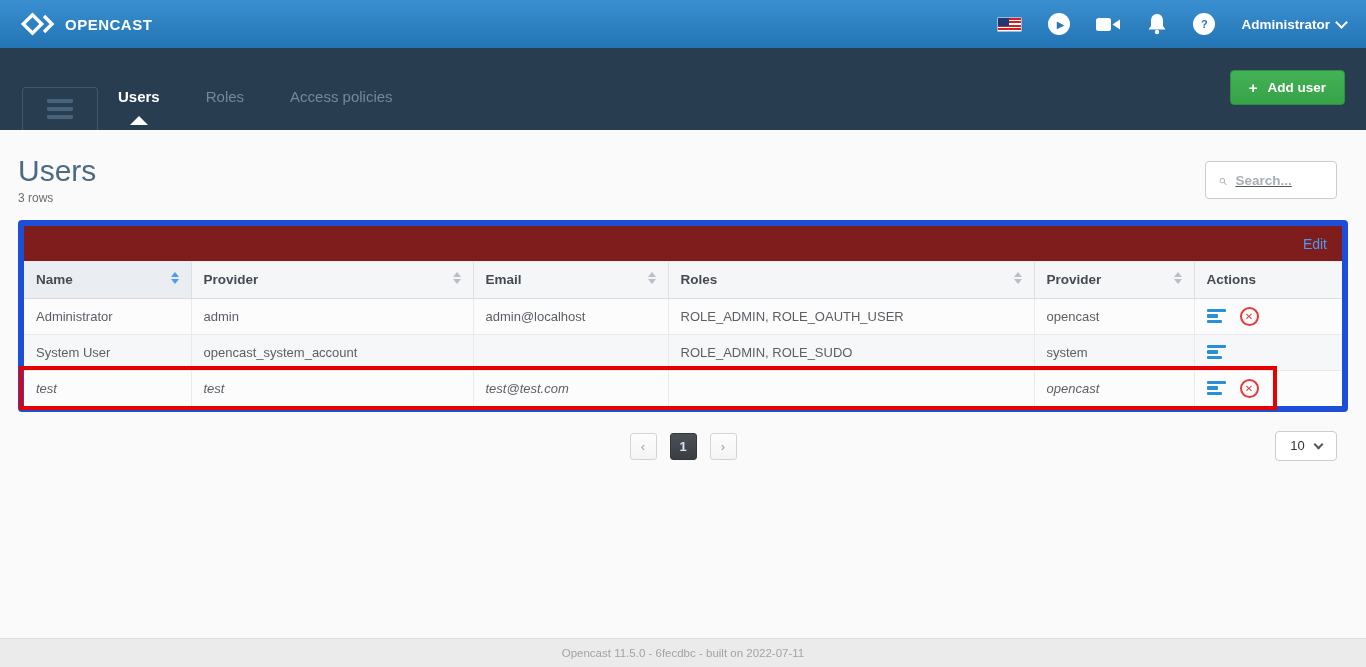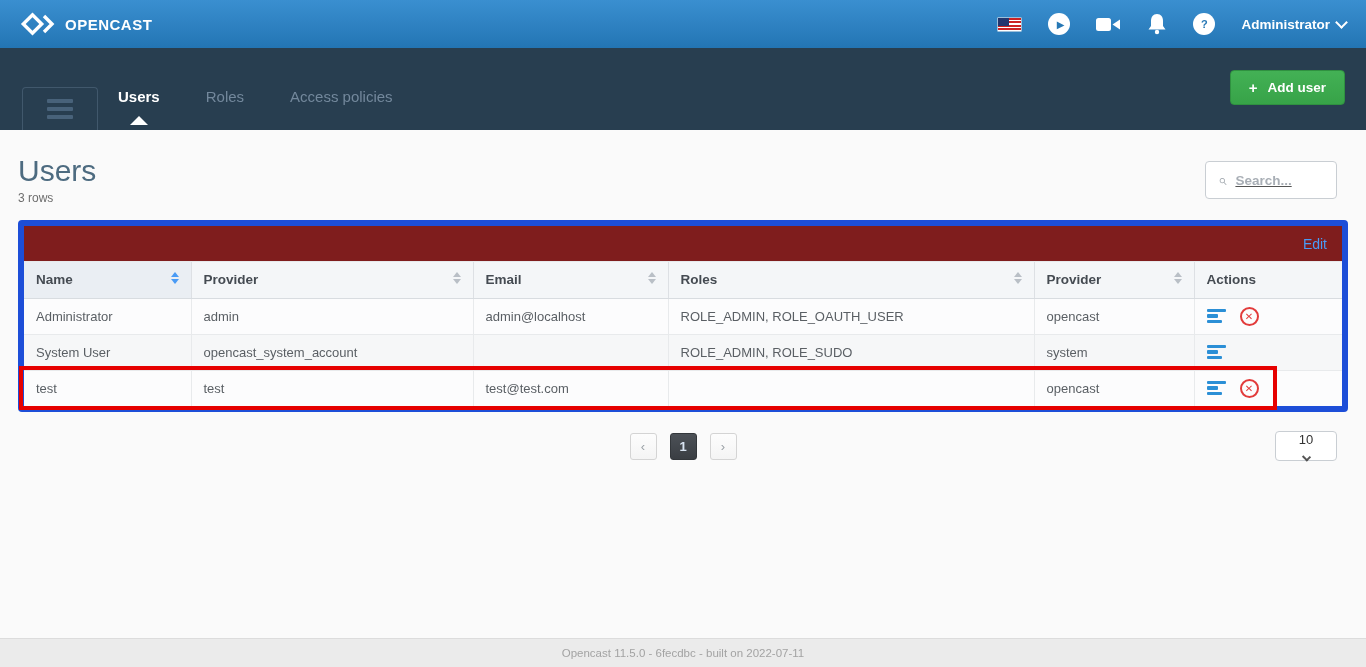--- a/index.html
+++ b/index.html
@@ -62,42 +62,42 @@
   th .th-inner { display:flex; align-items:flex-start; justify-content:space-between; }
   .sort { display:flex; flex-direction:column; gap:2px; }
   .sort i { display:block; width:0; height:0; border-left:4px solid transparent; border-right:4px solid transparent; }
   .sort i.up { border-bottom:5px solid #b9bfc6; }
   .sort i.dn { border-top:5px solid #b9bfc6; }
   th.sorted .sort i.up { border-bottom-color:#4a9bf5; }
   th.sorted .sort i.dn { border-top-color:#4a9bf5; }
   td { height:35px; font-size:13px; color:#5a5f64; padding:0 12px;
     border-right:1px solid #e8eaec; border-bottom:1px solid #e8eaec; background:#fcfcfd; }
   tr.alt td { background:#f6f7f8; }
-  tr:last-child td { border-bottom:none; }
+  tr:last-child td { border-bottom:none;font-style:italic; }
   th:last-child, td:last-child { border-right:none; }
   .actions-cell { display:flex; align-items:center; gap:14px; height:35px; }
   .lines-icon { display:flex; flex-direction:column; gap:2px; cursor:pointer; }
   .lines-icon span { height:3.5px; background:#2b8fd6; border-radius:1px; }
   .lines-icon span:nth-child(1){ width:19px; }
   .lines-icon span:nth-child(2){ width:11px; }
   .lines-icon span:nth-child(3){ width:15px; }
   .del-icon { width:19px; height:19px; border:2px solid #e23b3b; border-radius:50%;
     color:#e23b3b; font-size:10px; font-weight:bold; display:flex; align-items:center; justify-content:center; cursor:pointer; }
   .red-overlay { position:absolute; left:-5px; top:140px; width:1258px; height:44px;
     border:4px solid #e60000; pointer-events:none; z-index:5; }
 
   
   .pager-row { position:relative; height:70px; }
   .pager { position:absolute; left:0; right:0; top:21px; display:flex; justify-content:center; gap:13px; }
   .pg-btn { width:27px; height:27px; background:linear-gradient(#fdfdfd,#f4f4f4); border:1px solid #d4d4d4;
     border-radius:3px; color:#9aa0a6; font-size:13px; display:flex; align-items:center; justify-content:center; cursor:pointer; }
   .pg-btn.active { background:linear-gradient(#4c5157,#3a3e43); border-color:#33373b; color:#d9e4f2; font-weight:bold; }
   .per-page { position:absolute; right:11px; top:19px; width:62px; height:30px; background:#fff;
     border:1px solid #c9ced3; border-radius:4px; display:flex; align-items:center; justify-content:center; gap:10px;
-    font-size:13px; color:#333; cursor:pointer;flex-direction:column; }
+    font-size:13px; color:#333; cursor:pointer; }
   .per-page .chev { width:7px; height:7px; border-right:2px solid #555; border-bottom:2px solid #555;
     transform:rotate(45deg); margin-top:-3px; }
 
   
   .footer { position:absolute; left:0; bottom:0; width:1366px; height:29px; background:#ebebeb;
     border-top:1px solid #dcdcdc; display:flex; align-items:center; justify-content:center; }
   .footer span { font-size:11.5px; color:#a3a3a3; }
 </style>
 </head>
 <body>

